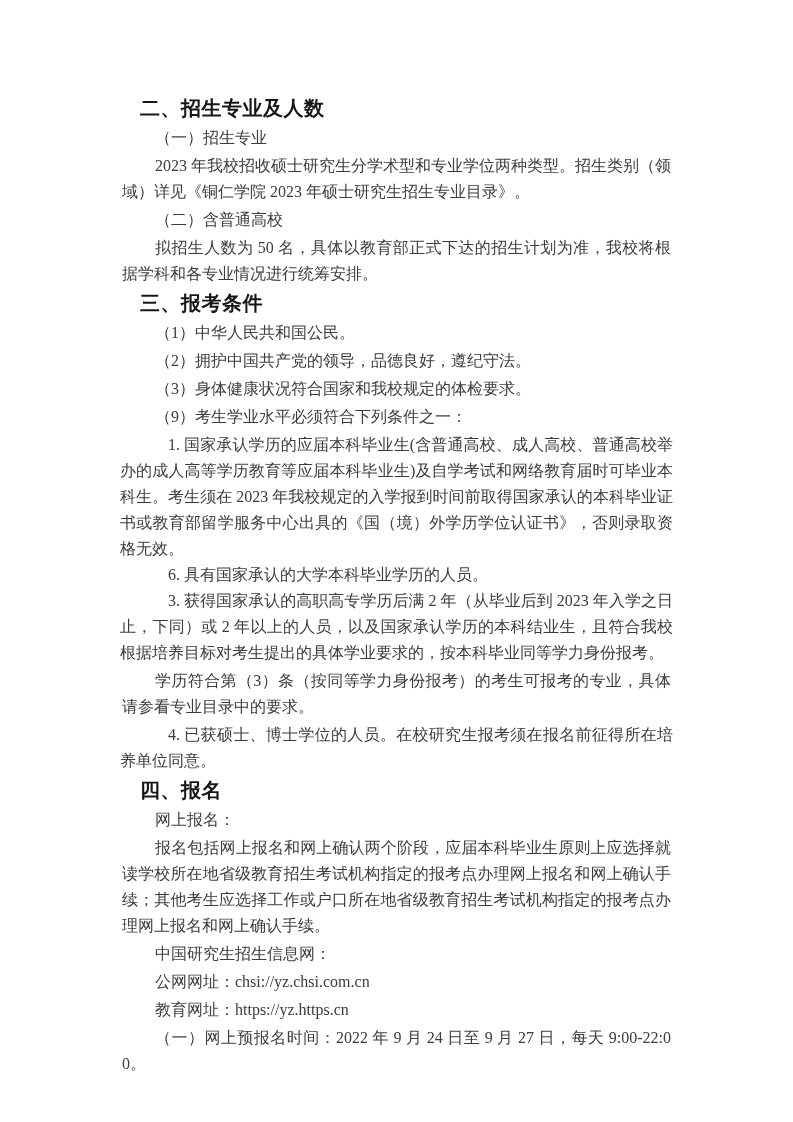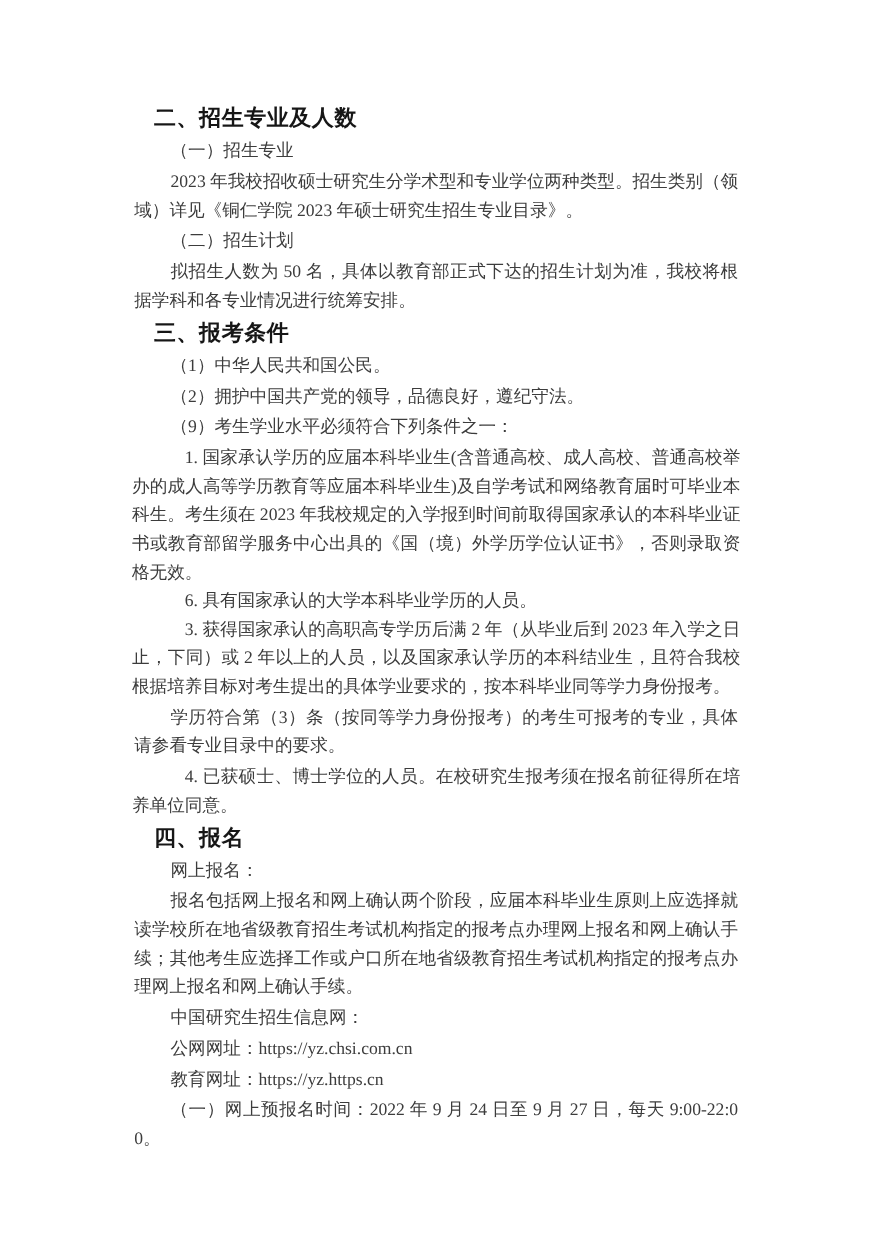--- a/index.html
+++ b/index.html
@@ -50,32 +50,33 @@
   }
 </style>
 </head>
 <body>
 
 <div class="page">
   <div class="content">
       <div class="h2">二、招生专业及人数</div>
       <div class="p">（一）招生专业</div>
       <div class="p">2023 年我校招收硕士研究生分学术型和专业学位两种类型。招生类别（领域）详见《铜仁学院 2023 年硕士研究生招生专业目录》。</div>
-      <div class="p">（二）招生计划</div>
+      <div class="p">（二）含普通高校</div>
       <div class="p">拟招生人数为 50 名，具体以教育部正式下达的招生计划为准，我校将根据学科和各专业情况进行统筹安排。</div>
       <div class="h2">三、报考条件</div>
       <div class="p">（1）中华人民共和国公民。</div>
       <div class="p">（2）拥护中国共产党的领导，品德良好，遵纪守法。</div>
+      <div class="p">（3）身体健康状况符合国家和我校规定的体检要求。</div>
       <div class="p">（9）考生学业水平必须符合下列条件之一：</div>
       <div class="item">1. 国家承认学历的应届本科毕业生(含普通高校、成人高校、普通高校举办的成人高等学历教育等应届本科毕业生)及自学考试和网络教育届时可毕业本科生。考生须在 2023 年我校规定的入学报到时间前取得国家承认的本科毕业证书或教育部留学服务中心出具的《国（境）外学历学位认证书》，否则录取资格无效。</div>
       <div class="item">6. 具有国家承认的大学本科毕业学历的人员。</div>
       <div class="item">3. 获得国家承认的高职高专学历后满 2 年（从毕业后到 2023 年入学之日止，下同）或 2 年以上的人员，以及国家承认学历的本科结业生，且符合我校根据培养目标对考生提出的具体学业要求的，按本科毕业同等学力身份报考。</div>
       <div class="p">学历符合第（3）条（按同等学力身份报考）的考生可报考的专业，具体请参看专业目录中的要求。</div>
       <div class="item">4. 已获硕士、博士学位的人员。在校研究生报考须在报名前征得所在培养单位同意。</div>
       <div class="h2">四、报名</div>
       <div class="p">网上报名：</div>
       <div class="p">报名包括网上报名和网上确认两个阶段，应届本科毕业生原则上应选择就读学校所在地省级教育招生考试机构指定的报考点办理网上报名和网上确认手续；其他考生应选择工作或户口所在地省级教育招生考试机构指定的报考点办理网上报名和网上确认手续。</div>
       <div class="p">中国研究生招生信息网：</div>
-      <div class="p">公网网址：https://yz.chsi.com.cn</div>
+      <div class="p">公网网址：chsi://yz.chsi.com.cn</div>
       <div class="p">教育网址：https://yz.https.cn</div>
       <div class="p">（一）网上预报名时间：2022 年 9 月 24 日至 9 月 27 日，每天 9:00-22:00。</div>
     </div>
 </div>
 
 </body></html>

